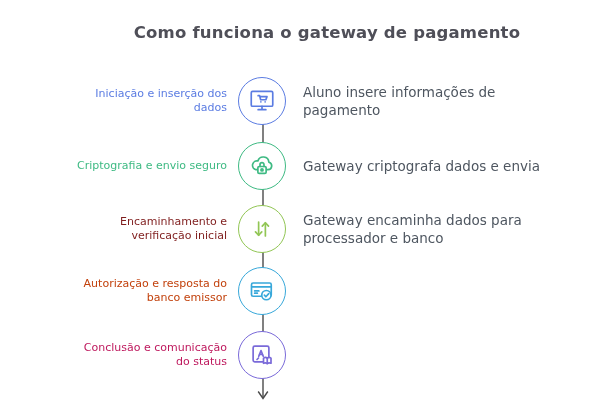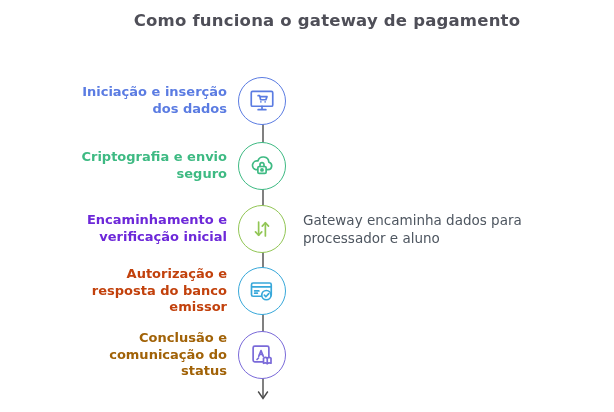--- a/index.html
+++ b/index.html
@@ -11,21 +11,21 @@
   }
   .canvas {
     position: relative;
     width: 614px; height: 412px;
     background: #ffffff;
   }
   .title {
     position: absolute;
     left: 40px; right: 0;
     top: 11px;
-    margin: 0;
+    margin: 12px;
     text-align: center;
     font-size: 16.5px;
     font-weight: 600;
     letter-spacing: 0.2px;
     color: #4f4f58;
   }
   .timeline-svg {
     position: absolute;
     left: 253px; top: 95px;
     z-index: 0;
@@ -35,23 +35,23 @@
     left: 0; width: 614px; height: 64px;
     display: flex;
     align-items: center;
     z-index: 1;
   }
   .step-label {
     position: absolute;
     right: 387px;           
     width: 158px;
     text-align: right;
-    font-size: 13px;
+    font-size: 11px;
     line-height: 1.28;
-    font-weight: 700;
+    font-weight: 400;
   }
   .step-circle {
     position: absolute;
     left: 238px; top: 50%;
     transform: translateY(-50%);
     width: 48px; height: 48px;
     border-radius: 50%;
     background: #ffffff;
     border: 1.7px solid currentColor;
     box-sizing: border-box;
@@ -100,63 +100,65 @@
       <div class="step-circle" style="color: rgb(91, 124, 226);">
           <svg viewBox="0 0 24 24">
             <rect x="3.4" y="4.3" width="17.2" height="11.9" rx="1.1"></rect>
             <path d="M12 16.2v2.3"></path>
             <path d="M8.9 18.9h6.2"></path>
             <path d="M8.9 7.7h1.2l.8 3.3h4.2l.9-2.5h-5.4"></path>
             <circle class="dot" cx="11.1" cy="12.7" r="0.65"></circle>
             <circle class="dot" cx="14.5" cy="12.7" r="0.65"></circle>
           </svg>
         </div>
+      <div class="step-desc">Aluno insere informações de pagamento</div>
     </div>
 
     <div class="step-row" style="top: 134px;">
       <div class="step-label" style="color: rgb(62, 186, 131); text-align: right;">Criptografia e envio seguro</div>
       <div class="step-circle" style="color: rgb(62, 186, 131);">
           <svg viewBox="0 0 24 24">
             <path d="M7.2 14.9h9.6a3 3 0 0 0 .7-5.9 4.5 4.5 0 0 0-8.8-1 3.4 3.4 0 0 0-1.5 6.9z"></path>
             <rect class="fillwhite" x="8.7" y="12.4" width="6.6" height="5.5" rx="1"></rect>
             <path d="M10.4 12.4v-1.5a1.6 1.6 0 0 1 3.2 0v1.5"></path>
             <circle cx="12" cy="15.1" r="0.85"></circle>
           </svg>
         </div>
+      <div class="step-desc">Gateway criptografa dados e envia</div>
     </div>
 
     <div class="step-row" style="top: 197px;">
-      <div class="step-label" style="color: #6d28d9;">Encaminhamento e verificação inicial</div>
+      <div class="step-label" style="color: #7f1d1d;">Encaminhamento e verificação inicial</div>
       <div class="step-circle" style="color: rgb(146, 198, 85);">
           <svg viewBox="0 0 24 24">
             <path d="M14.7 17.6V7.1"></path>
             <path d="M12.2 9.7l2.5-2.7 2.5 2.7"></path>
             <path d="M9.3 6.4v10.5"></path>
             <path d="M6.8 14.3l2.5 2.7 2.5-2.7"></path>
           </svg>
         </div>
-      <div class="step-desc">Gateway encaminha dados para processador e aluno</div>
+      <div class="step-desc">Gateway encaminha dados para processador e banco</div>
     </div>
 
     <div class="step-row" style="top: 259px;">
       <div class="step-label" style="color: #c2410c;">Autorização e resposta do banco emissor</div>
       <div class="step-circle" style="color: rgb(56, 168, 218);">
           <svg viewBox="0 0 24 24">
             <rect x="3.6" y="5.6" width="15.8" height="10.6" rx="1.3"></rect>
             <path d="M3.8 8.7h15.4" stroke-width="1.9"></path>
             <path d="M6.1 11.9h3.4"></path>
             <path d="M6.1 13.7h2.2"></path>
             <circle class="fillwhite" cx="15.5" cy="15.3" r="3.7"></circle>
             <path d="M13.9 15.3l1.2 1.3 2.3-2.5"></path>
           </svg>
         </div>
     </div>
 
     <div class="step-row" style="top: 323px;">
-      <div class="step-label" style="color: #a16207;">Conclusão e comunicação do status</div>
+      <div class="step-label" style="color: #be185d;">Conclusão e comunicação do status</div>
       <div class="step-circle" style="color: rgb(122, 106, 217);">
           <svg viewBox="0 0 24 24">
             <rect x="4.9" y="4.9" width="12.6" height="12.6" rx="1.3"></rect>
             <path d="M9.4 13l1.8-4.5L13 13"></path>
             <path d="M10.1 11.5h2.2"></path>
             <path d="M8 15.6l1.2-1.2"></path>
             <path class="fillwhite" d="M13.2 14.5c1.1-.7 2.2-.7 3 .1.8-.8 1.9-.8 3-.1v4.1c-1.1-.5-2.2-.5-3 .2-.8-.7-1.9-.7-3-.2z"></path>
             <path d="M16.2 14.6v4.1"></path>
           </svg>
         </div>

